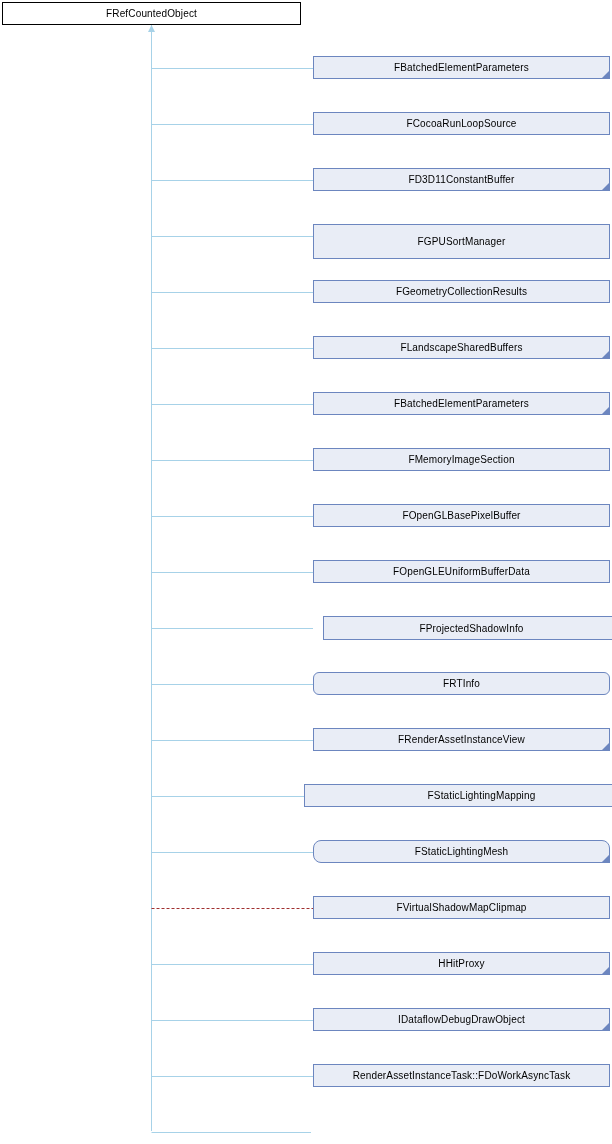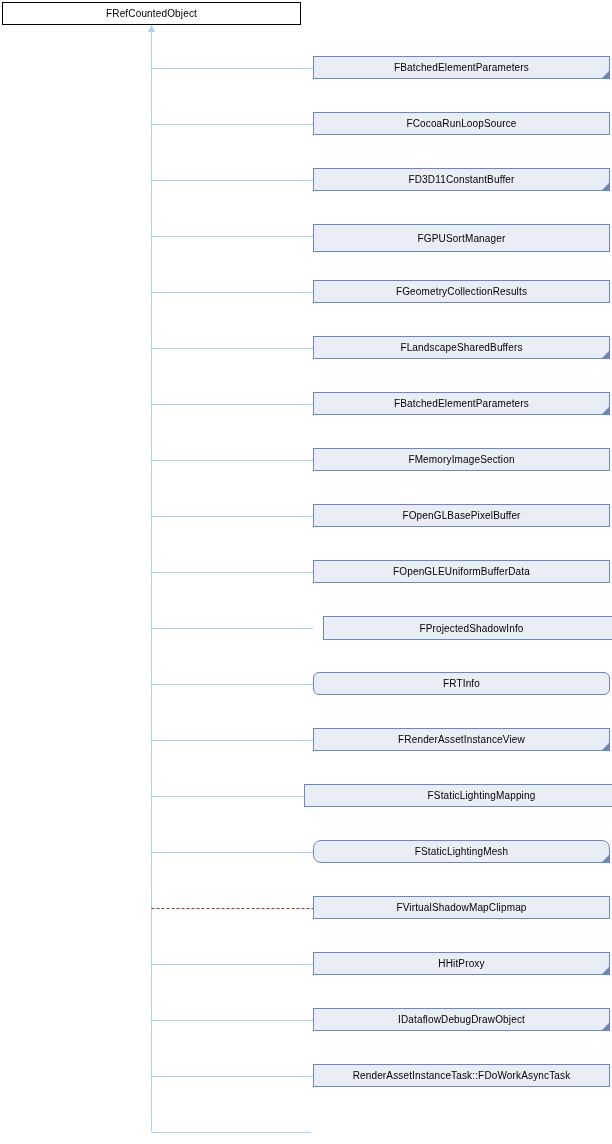--- a/index.html
+++ b/index.html
@@ -96,21 +96,21 @@
     </div>
     <div class="node derived folded" style="left: 313px; top: 56px; width: 297px; height: 23px; text-align: center;">
       <span class="label">FBatchedElementParameters</span>
     </div>
     <div class="node derived" style="left: 313px; top: 112px; width: 297px; height: 23px;">
       <span class="label">FCocoaRunLoopSource</span>
     </div>
     <div class="node derived folded" style="left: 313px; top: 168px; width: 297px; height: 23px;">
       <span class="label">FD3D11ConstantBuffer</span>
     </div>
-    <div class="node derived" style="left: 313px; top: 224px; width: 297px; height: 28px; justify-content: center;">
+    <div class="node derived" style="left: 313px; top: 224px; width: 297px; height: 35px; justify-content: center;">
       <span class="label">FGPUSortManager</span>
     </div>
     <div class="node derived" style="left: 313px; top: 280px; width: 297px; height: 23px;">
       <span class="label">FGeometryCollectionResults</span>
     </div>
     <div class="node derived folded" style="left: 313px; top: 336px; width: 297px; height: 23px;">
       <span class="label">FLandscapeSharedBuffers</span>
     </div>
     <div class="node derived folded" style="left: 313px; top: 392px; width: 297px; height: 23px;">
       <span class="label">FBatchedElementParameters</span>

